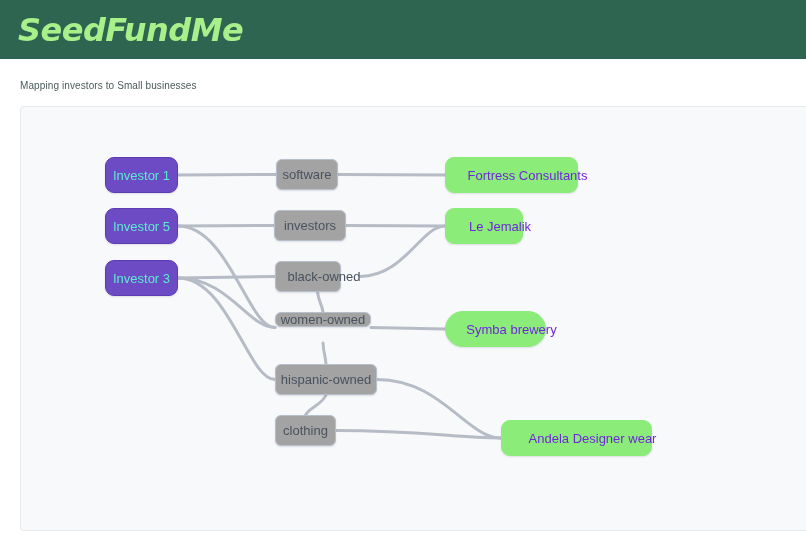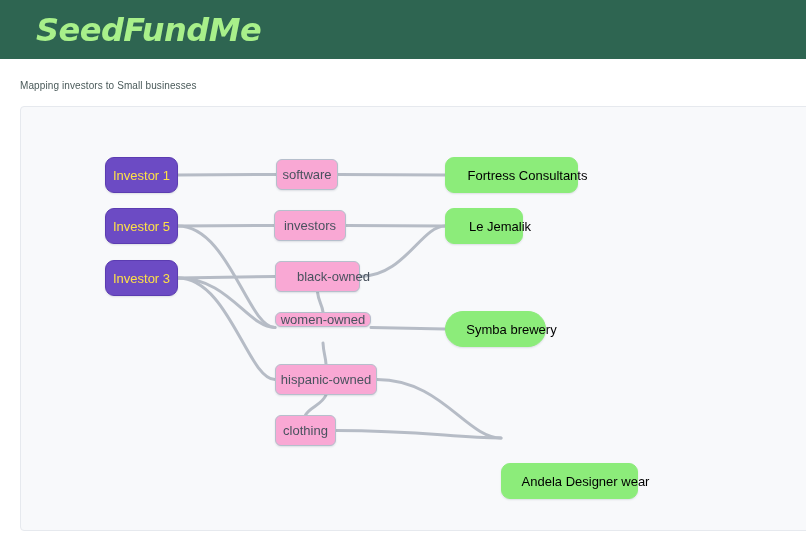--- a/index.html
+++ b/index.html
@@ -14,21 +14,21 @@
   #app { position: relative; width: 806px; height: 541px; }
 
   
   .site-header {
     position: absolute; left: 0; top: 0;
     width: 806px; height: 59px;
     background: #2e6551;
     display: flex; align-items: center;
   }
   .brand {
-    margin-left: 36px;
+    margin-left: 18px;
     font-family: "DejaVu Sans", sans-serif;
     font-weight: 700;
     font-style: italic;
     font-size: 32px;
     letter-spacing: -0.5px;
     color: #a8f08a;
     line-height: 1;
     user-select: none;
   }
 
@@ -61,32 +61,32 @@
     border-radius: 6px;
     font-size: 13px;
     white-space: nowrap;
     user-select: none;
     box-shadow: 0 1px 2px rgba(40,50,70,0.13);
   }
   .node.investor {
     background: #6c4bc4;
     border: 1px solid #5b3cb1;
     border-radius: 9px;
-    color: #fde047;
+    color: #5eead4;
   }
   .node.category {
-    background: #f9a8d4;
+    background: #a3a3a3;
     border: 1px solid #b6bfcc;
     color: #49525e;
   }
   .node.business {
     background: #8cec7a;
     border: 1px solid #8cec7a;
     border-radius: 9px;
-    color: #000000;
+    color: #6d28d9;
     padding-left: 32px;
   }
 </style>
 </head>
 <body>
 
 <div id="app">
 
   <div class="site-header">
     <div class="brand">SeedFundMe</div>
@@ -111,24 +111,24 @@
           <path d="M302,236 C302.6,246.5 304.4,248.6 305,257" fill="none" stroke="#b6bcc6" stroke-width="3" stroke-linecap="round"></path>
           <path d="M305,288 C300.9,298 288.6,300 284.5,308" fill="none" stroke="#b6bcc6" stroke-width="3" stroke-linecap="round"></path>
           <path d="M356,272.5 C420.48,272.5 445.28,331 480,331" fill="none" stroke="#b6bcc6" stroke-width="3" stroke-linecap="round"></path>
           <path d="M315,323.5 C400.8,323.5 433.8,331 480,331" fill="none" stroke="#b6bcc6" stroke-width="3" stroke-linecap="round"></path>
         </svg>
     <div class="node investor" style="left: 84px; top: 50px; width: 73px; height: 36px;">Investor 1</div>
         <div class="node investor" style="left: 84px; top: 101px; width: 73px; height: 36px;">Investor 5</div>
         <div class="node investor" style="left: 84px; top: 153px; width: 73px; height: 36px;">Investor 3</div>
         <div class="node category" style="left: 255px; top: 52px; width: 62px; height: 31px;">software</div>
         <div class="node category" style="left: 253px; top: 103px; width: 72px; height: 31px;">investors</div>
-        <div class="node category" style="left: 254px; top: 154px; width: 85px; height: 31px; padding-left: 32px;">black-owned</div>
+        <div class="node category" style="left: 254px; top: 154px; width: 66px; height: 31px; padding-left: 32px;">black-owned</div>
         <div class="node category" style="left: 254px; top: 205px; width: 96px; height: 15px;">women-owned</div>
         <div class="node category" style="left: 254px; top: 257px; width: 102px; height: 31px;">hispanic-owned</div>
         <div class="node category" style="left: 254px; top: 308px; width: 61px; height: 31px;">clothing</div>
         <div class="node business" style="left: 424px; top: 50px; width: 133px; height: 36px;">Fortress Consultants</div>
         <div class="node business" style="left: 424px; top: 101px; width: 78px; height: 36px;">Le Jemalik</div>
         <div class="node business" style="left: 424px; top: 204px; width: 101px; height: 36px; border-radius: 18px;">Symba brewery</div>
-        <div class="node business" style="left: 480px; top: 313px; width: 137px; height: 36px; margin-top: 43px;">Andela Designer wear</div>
+        <div class="node business" style="left: 480px; top: 313px; width: 151px; height: 36px;">Andela Designer wear</div>
       </div>
   </div>
 
 </div>
 
 </body></html>

